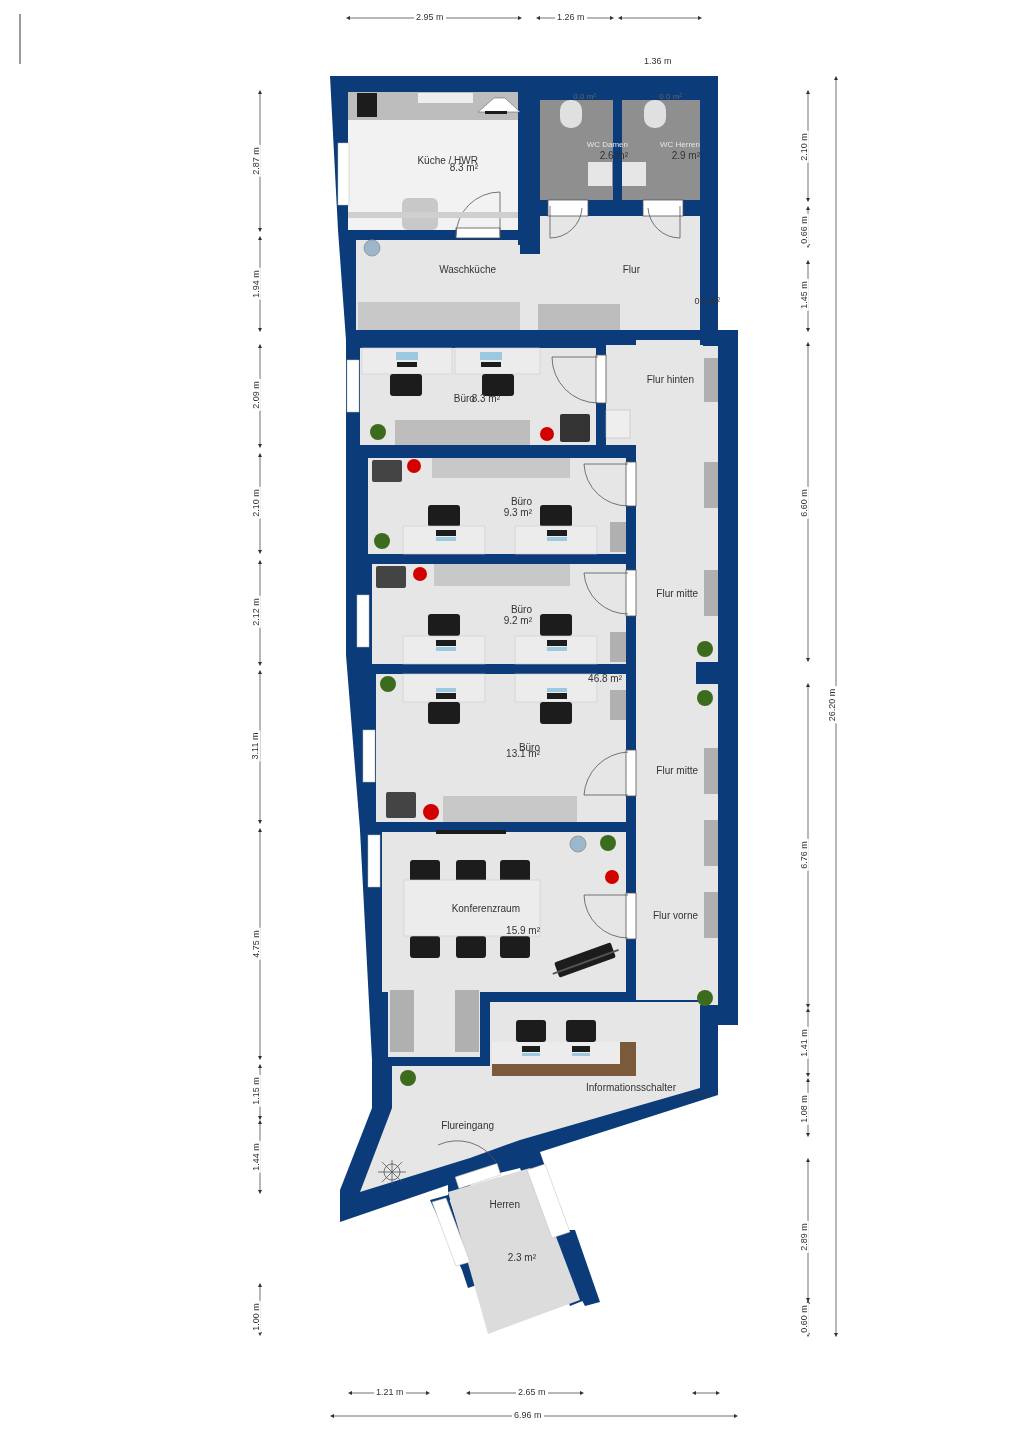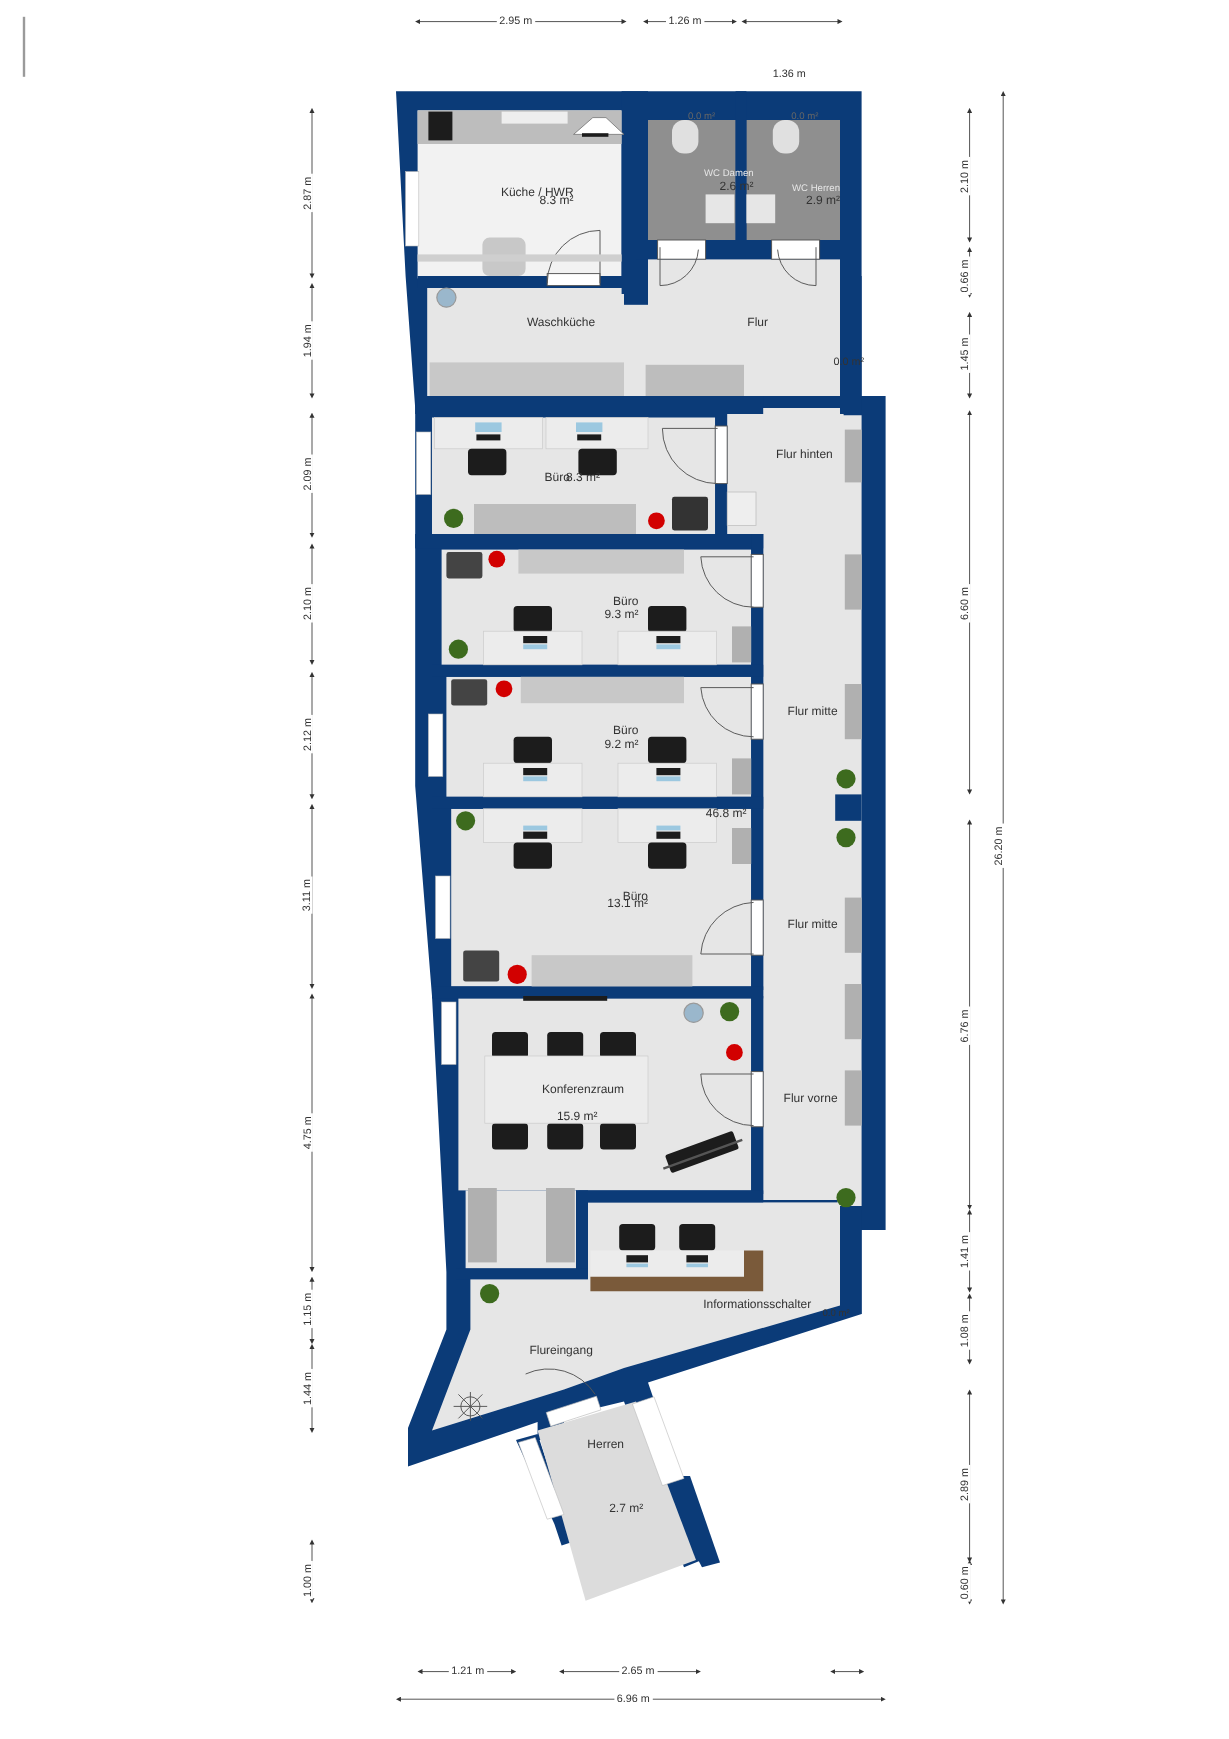--- a/index.html
+++ b/index.html
@@ -281,21 +281,21 @@
 <div class="lbl" style="left:388px;top:155px;width:90px;">
   <div>Küche / HWR</div>
   <div style="margin-top:-4px;">8.3 m²</div>
 </div>
 <div class="lbl" style="left:556px;top:91px;width:40px;color:#666;font-size:8px;">0.0 m²</div>
 <div class="lbl" style="left:642px;top:91px;width:40px;color:#666;font-size:8px;">0.0 m²</div>
 <div class="lbl" style="left:540px;top:139px;width:88px;">
   <div style="font-size:8px;color:#e6e6e6;">WC Damen</div>
   <div>2.6 m²</div>
 </div>
-<div class="lbl" style="left:622px;top:139px;width:78px;margin-top:12px;">
+<div class="lbl" style="left:622px;top:139px;width:78px;">
   <div style="font-size:8px;color:#e6e6e6;">WC Herren</div>
   <div>2.9 m²</div>
 </div>
 <div class="lbl" style="left:400px;top:264px;width:96px;">Waschküche</div>
 <div class="lbl" style="left:590px;top:264px;width:50px;">Flur</div>
 <div class="lbl" style="left:680px;top:296px;width:40px;font-size:9px;">0.0 m²</div>
 <div class="lbl" style="left:620px;top:374px;width:74px;">Flur hinten</div>
 <div class="lbl" style="left:430px;top:393px;width:70px;">
   <span>Büro</span>
   <span style="margin-left:-6px;">8.3 m²</span>
@@ -309,27 +309,27 @@
   <div>9.2 m²</div>
 </div>
 <div class="lbl" style="left:636px;top:588px;width:62px;">Flur mitte</div>
 <div class="lbl" style="left:572px;top:673px;width:50px;">46.8 m²</div>
 <div class="lbl" style="left:470px;top:742px;width:70px;">
   <div>Büro</div>
   <div style="margin-top:-5px;">13.1 m²</div>
 </div>
 <div class="lbl" style="left:636px;top:765px;width:62px;">Flur mitte</div>
 <div class="lbl" style="left:420px;top:903px;width:100px;">Konferenzraum</div>
-<div class="lbl" style="left:444px;top:925px;width:54px;">15.9 m²</div>
+<div class="lbl" style="left:486px;top:925px;width:54px;">15.9 m²</div>
 <div class="lbl" style="left:636px;top:910px;width:62px;">Flur vorne</div>
 <div class="lbl" style="left:560px;top:1082px;width:116px;">Informationsschalter</div>
 <div class="lbl" style="left:672px;top:1089px;width:36px;font-size:8px;">0.0 m²</div>
 <div class="lbl" style="left:418px;top:1120px;width:76px;">Flureingang</div>
 <div class="lbl" style="left:464px;top:1199px;width:56px;">Herren</div>
-<div class="lbl" style="left:486px;top:1252px;width:50px;">2.7 m²</div>
+<div class="lbl" style="left:486px;top:1252px;width:50px;">2.3 m²</div>
 
 <div class="dim" style="left:414px;top:12px;text-align:right;">2.95 m</div>
 <div class="dim" style="left:555px;top:12px;">1.26 m</div>
 <div class="dim" style="left:642px;top:12px;margin-top:44px;">1.36 m</div>
 
 <div class="vdim" style="left:240px;top:156px;">2.87 m</div>
 <div class="vdim" style="left:240px;top:279px;">1.94 m</div>
 <div class="vdim" style="left:240px;top:390px;">2.09 m</div>
 <div class="vdim" style="left:240px;top:498px;">2.10 m</div>
 <div class="vdim" style="left:240px;top:607px;">2.12 m</div>

